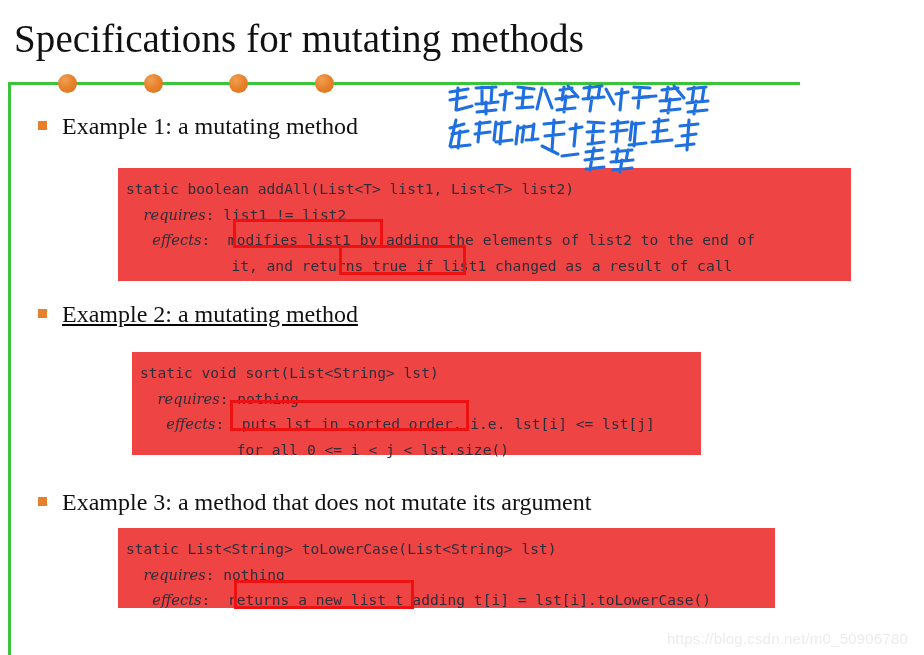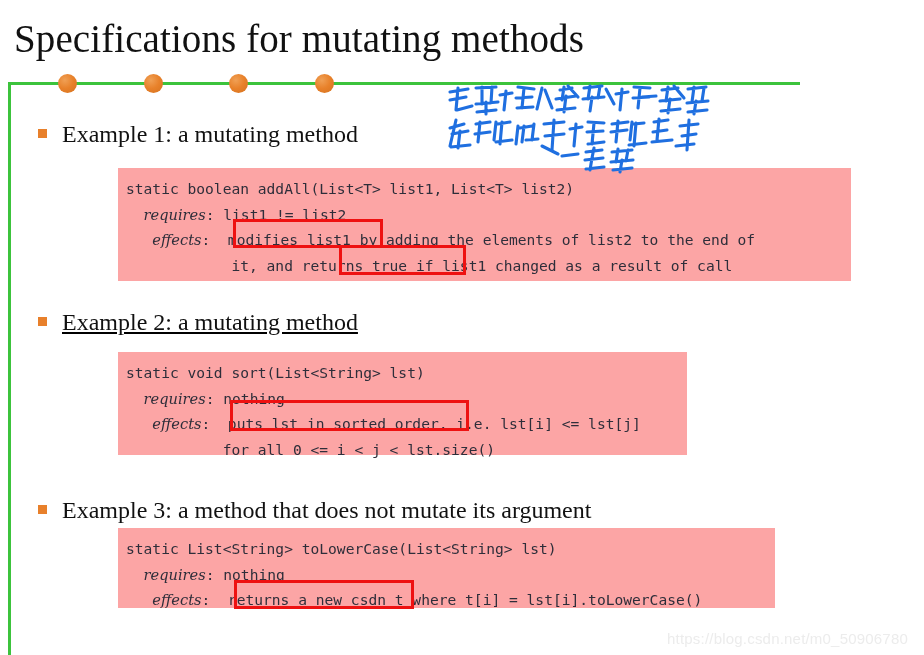--- a/index.html
+++ b/index.html
@@ -66,27 +66,26 @@
     margin-right: 15px;
     flex: 0 0 auto;
     position: relative;
     top: -4px;
   }
   .bullet-text {
     font-family: "Liberation Serif", serif;
     font-size: 24px;
     color: #111111;
     line-height: 1.1;
-    margin-top: 8px;
   }
 
   
   .code-block {
     position: absolute;
-    background: #fca5a5;
+    background: #ef4444;
     font-family: "DejaVu Sans Mono", monospace;
     font-size: 14.6px;
     line-height: 25.5px;
     color: #2e2e3a;
     white-space: pre;
     padding: 8px 10px 8px 8px;
   }
   .code-block .kw-italic {
     font-family: "DejaVu Serif", serif;
     font-style: italic;
@@ -146,35 +145,35 @@
 <span>            it, and returns true if list1 changed as a result of call</span></div>
 
 <div class="red-box" style="left:233px; top:219px; width:150px; height:29px;"></div>
 <div class="red-box" style="left:339px; top:245px; width:127px; height:30px;"></div>
 
 <div class="bullet-row" style="left:38px; top:301px;text-decoration:underline;">
   <span class="bullet-marker"></span>
   <span class="bullet-text">Example 2: a mutating method</span>
 </div>
 
-<div class="code-block" style="left:118px; top:352px; width:569px; height:103px;"><span>static void sort(List&lt;String&gt; lst)</span>
+<div class="code-block" style="left:132px; top:352px; width:569px; height:103px;"><span>static void sort(List&lt;String&gt; lst)</span>
   <span class="kw-italic">requires</span><span>: nothing</span>
    <span class="kw-italic">effects</span><span>:  puts lst in sorted order, i.e. lst[i] &lt;= lst[j]</span>
 <span>           for all 0 &lt;= i &lt; j &lt; lst.size()</span></div>
 
 <div class="red-box" style="left:230px; top:400px; width:239px; height:31px;"></div>
 
 <div class="bullet-row" style="left:38px; top:489px;">
   <span class="bullet-marker"></span>
   <span class="bullet-text">Example 3: a method that does not mutate its argument</span>
 </div>
 
 <div class="code-block" style="left:118px; top:528px; width:657px; height:80px;"><span>static List&lt;String&gt; toLowerCase(List&lt;String&gt; lst)</span>
   <span class="kw-italic">requires</span><span>: nothing</span>
-   <span class="kw-italic">effects</span><span>:  returns a new csdn t where t[i] = lst[i].toLowerCase()</span></div>
+   <span class="kw-italic">effects</span><span>:  returns a new list t adding t[i] = lst[i].toLowerCase()</span></div>
 
 <div class="red-box" style="left:234px; top:580px; width:180px; height:29px;"></div>
 
 <div id="handwriting">
   <svg width="270" height="88" viewBox="0 0 270 88" fill="none" stroke="#1f6fe0" stroke-width="3.1" stroke-linecap="round" stroke-linejoin="round">
 
     <g>
       <path d="M4 8 L22 5 M12 4 L10 26 M4 16 L20 13 M11 26 L26 22"></path>
       <path d="M30 4 L50 3 M36 3 L36 20 M46 3 L45 19 M30 20 L52 18 M40 18 L40 30 M31 28 L50 26"></path>
       <path d="M60 7 L58 26 M54 11 L66 9 M72 3 L88 5 M78 4 L76 24 M70 14 L86 13 M71 24 L87 23"></path>

